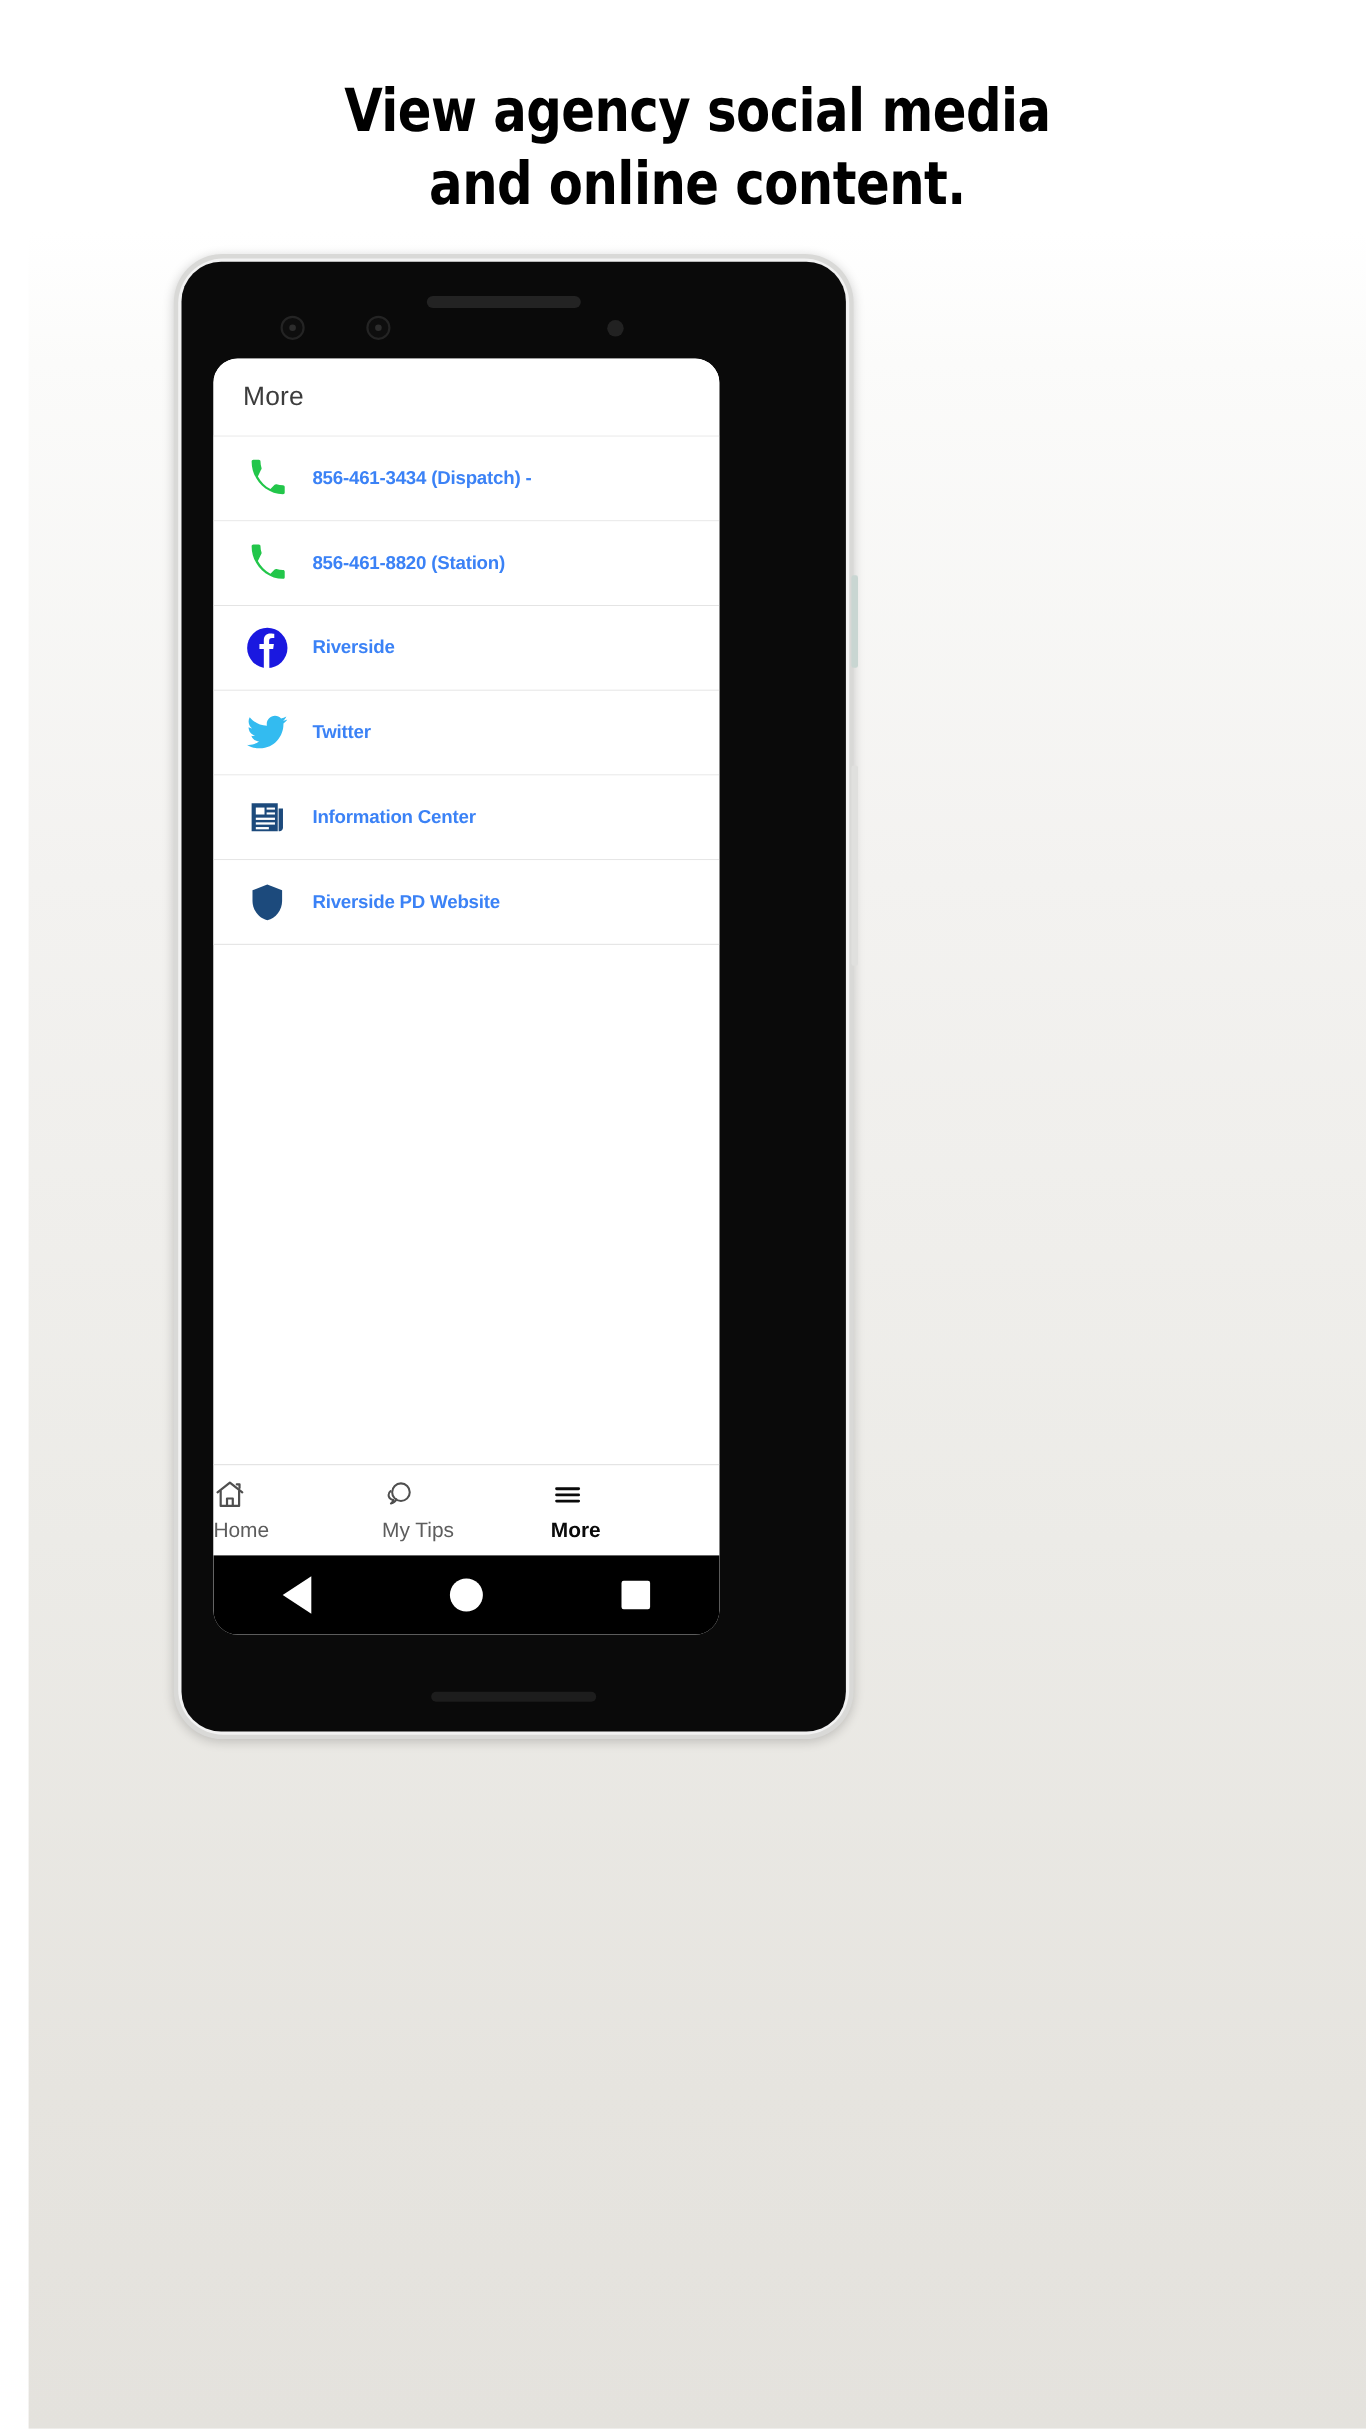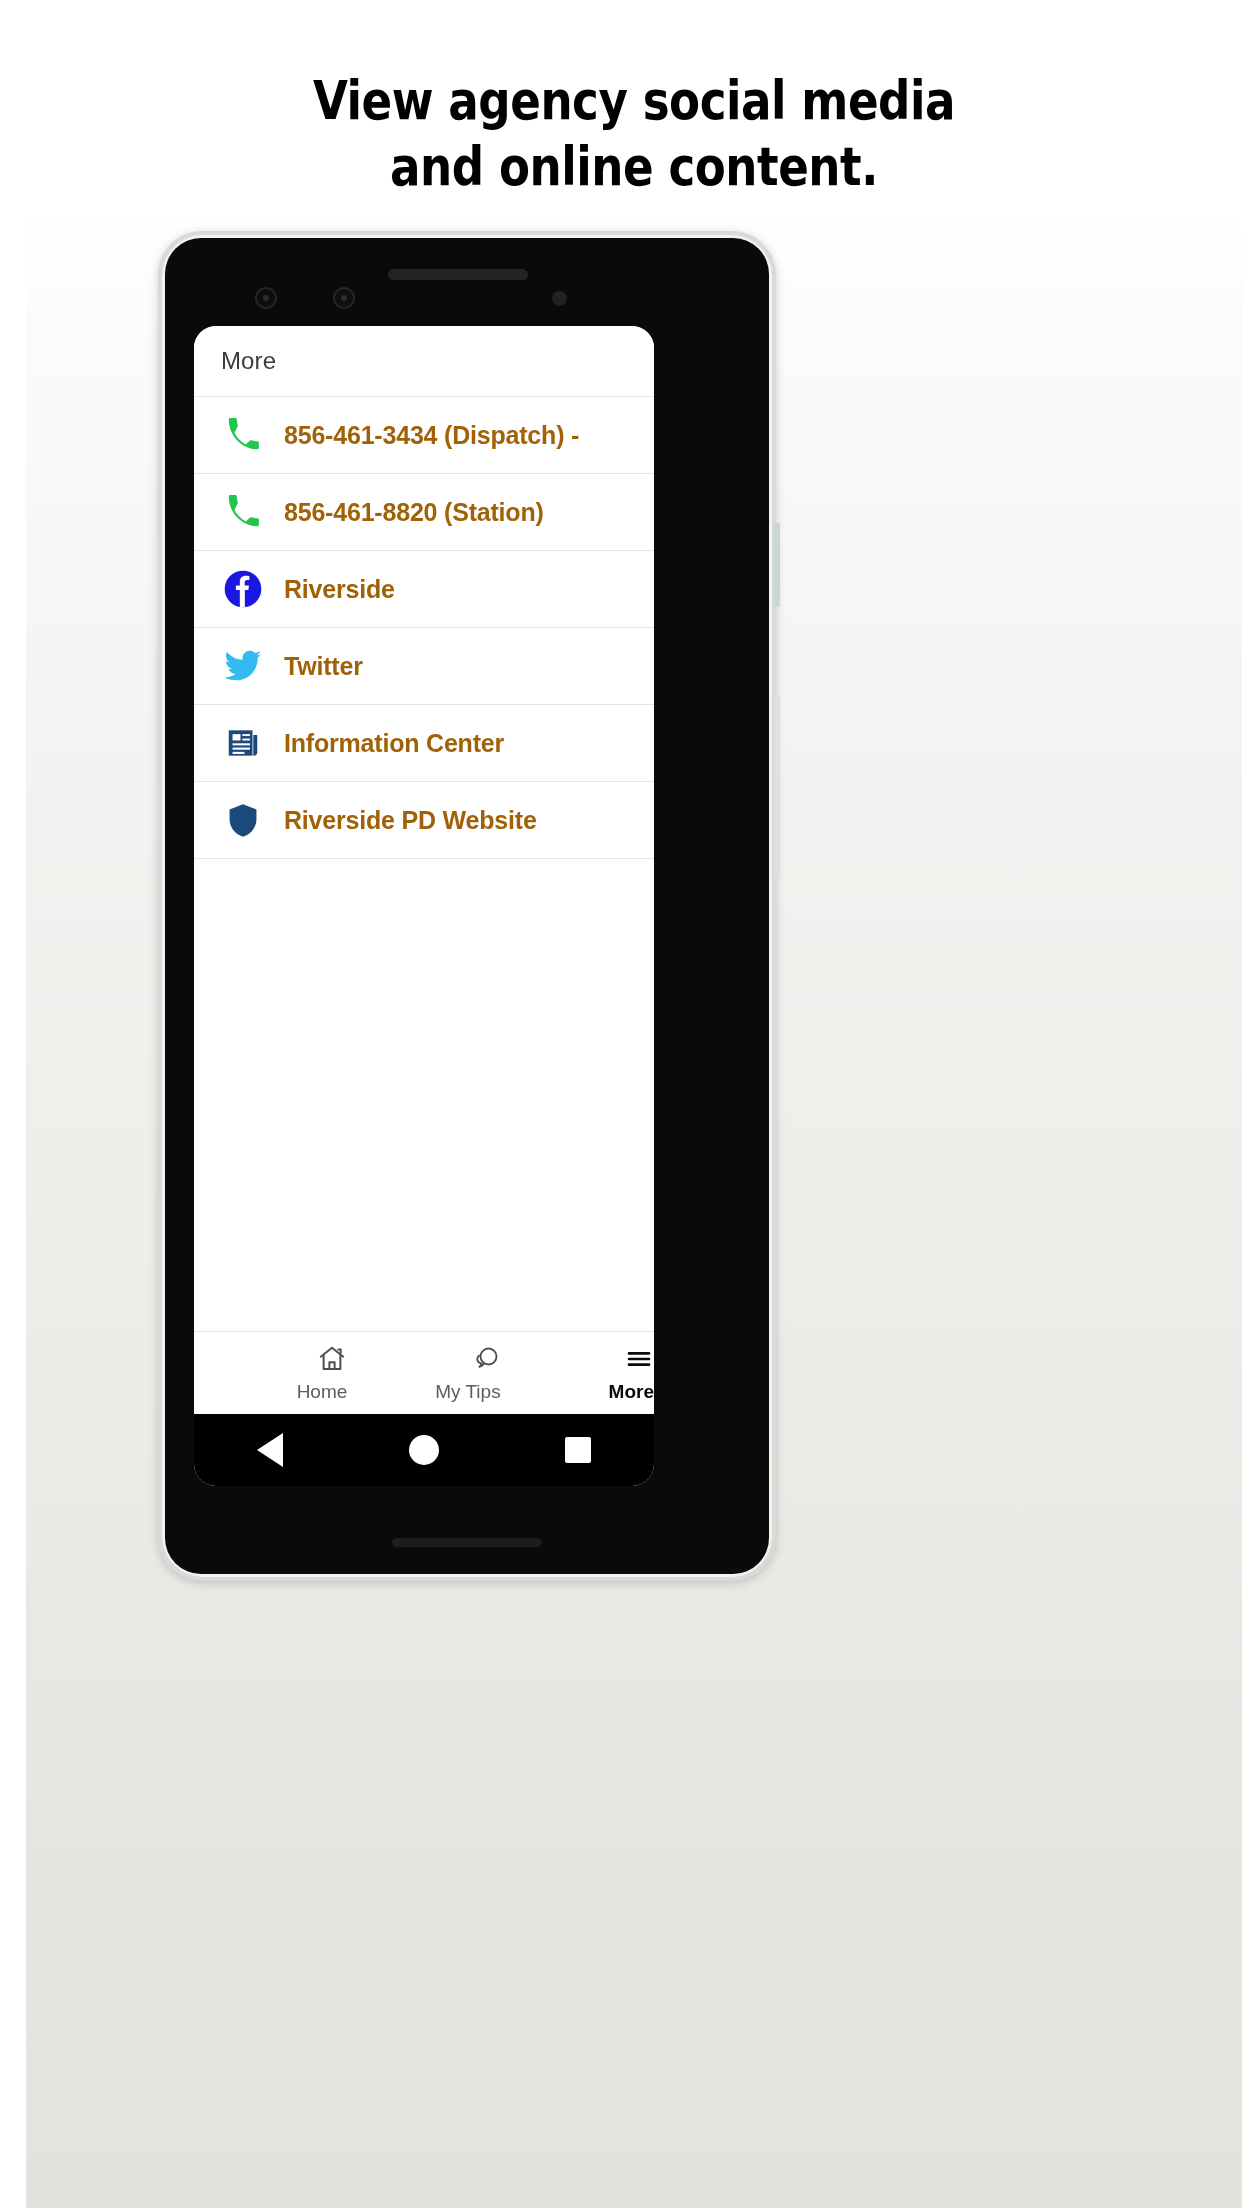--- a/index.html
+++ b/index.html
@@ -130,37 +130,37 @@
     padding:0 0 0 22px;
     border-bottom:1px solid #e4e4e4;
     background:#ffffff;
   }
   .row .ico{
     width:54px;flex:0 0 54px;
     display:flex;align-items:center;justify-content:center;
   }
   .row .ico svg{display:block;}
   .row .lbl{
-    font-size:25px;font-weight:bold;color:#a16207;
+    font-size:17px;font-weight:bold;color:#3b82f6;
     letter-spacing:-0.2px;
     white-space:nowrap;
     margin-left:14px;
   }
 
   
   .tabbar{
     flex:0 0 82px;height:82px;
     display:flex;align-items:stretch;
     background:#ffffff;
     border-top:1px solid #e2e2e2;
   }
   .tab{
     flex:1 1 0;
     display:flex;flex-direction:column;
-    align-items:flex-end;justify-content:center;
+    align-items:flex-start;justify-content:center;
     gap:7px;
   }
   .tab .ticon{height:30px;display:flex;align-items:center;justify-content:center;}
   .tab .tlabel{font-size:19px;color:#5d5d5d;font-weight:normal;}
   .tab.active .tlabel{color:#0a0a0a;font-weight:bold;}
 
   
   .navbar{
     flex:0 0 72px;height:72px;
     background:#000000;

